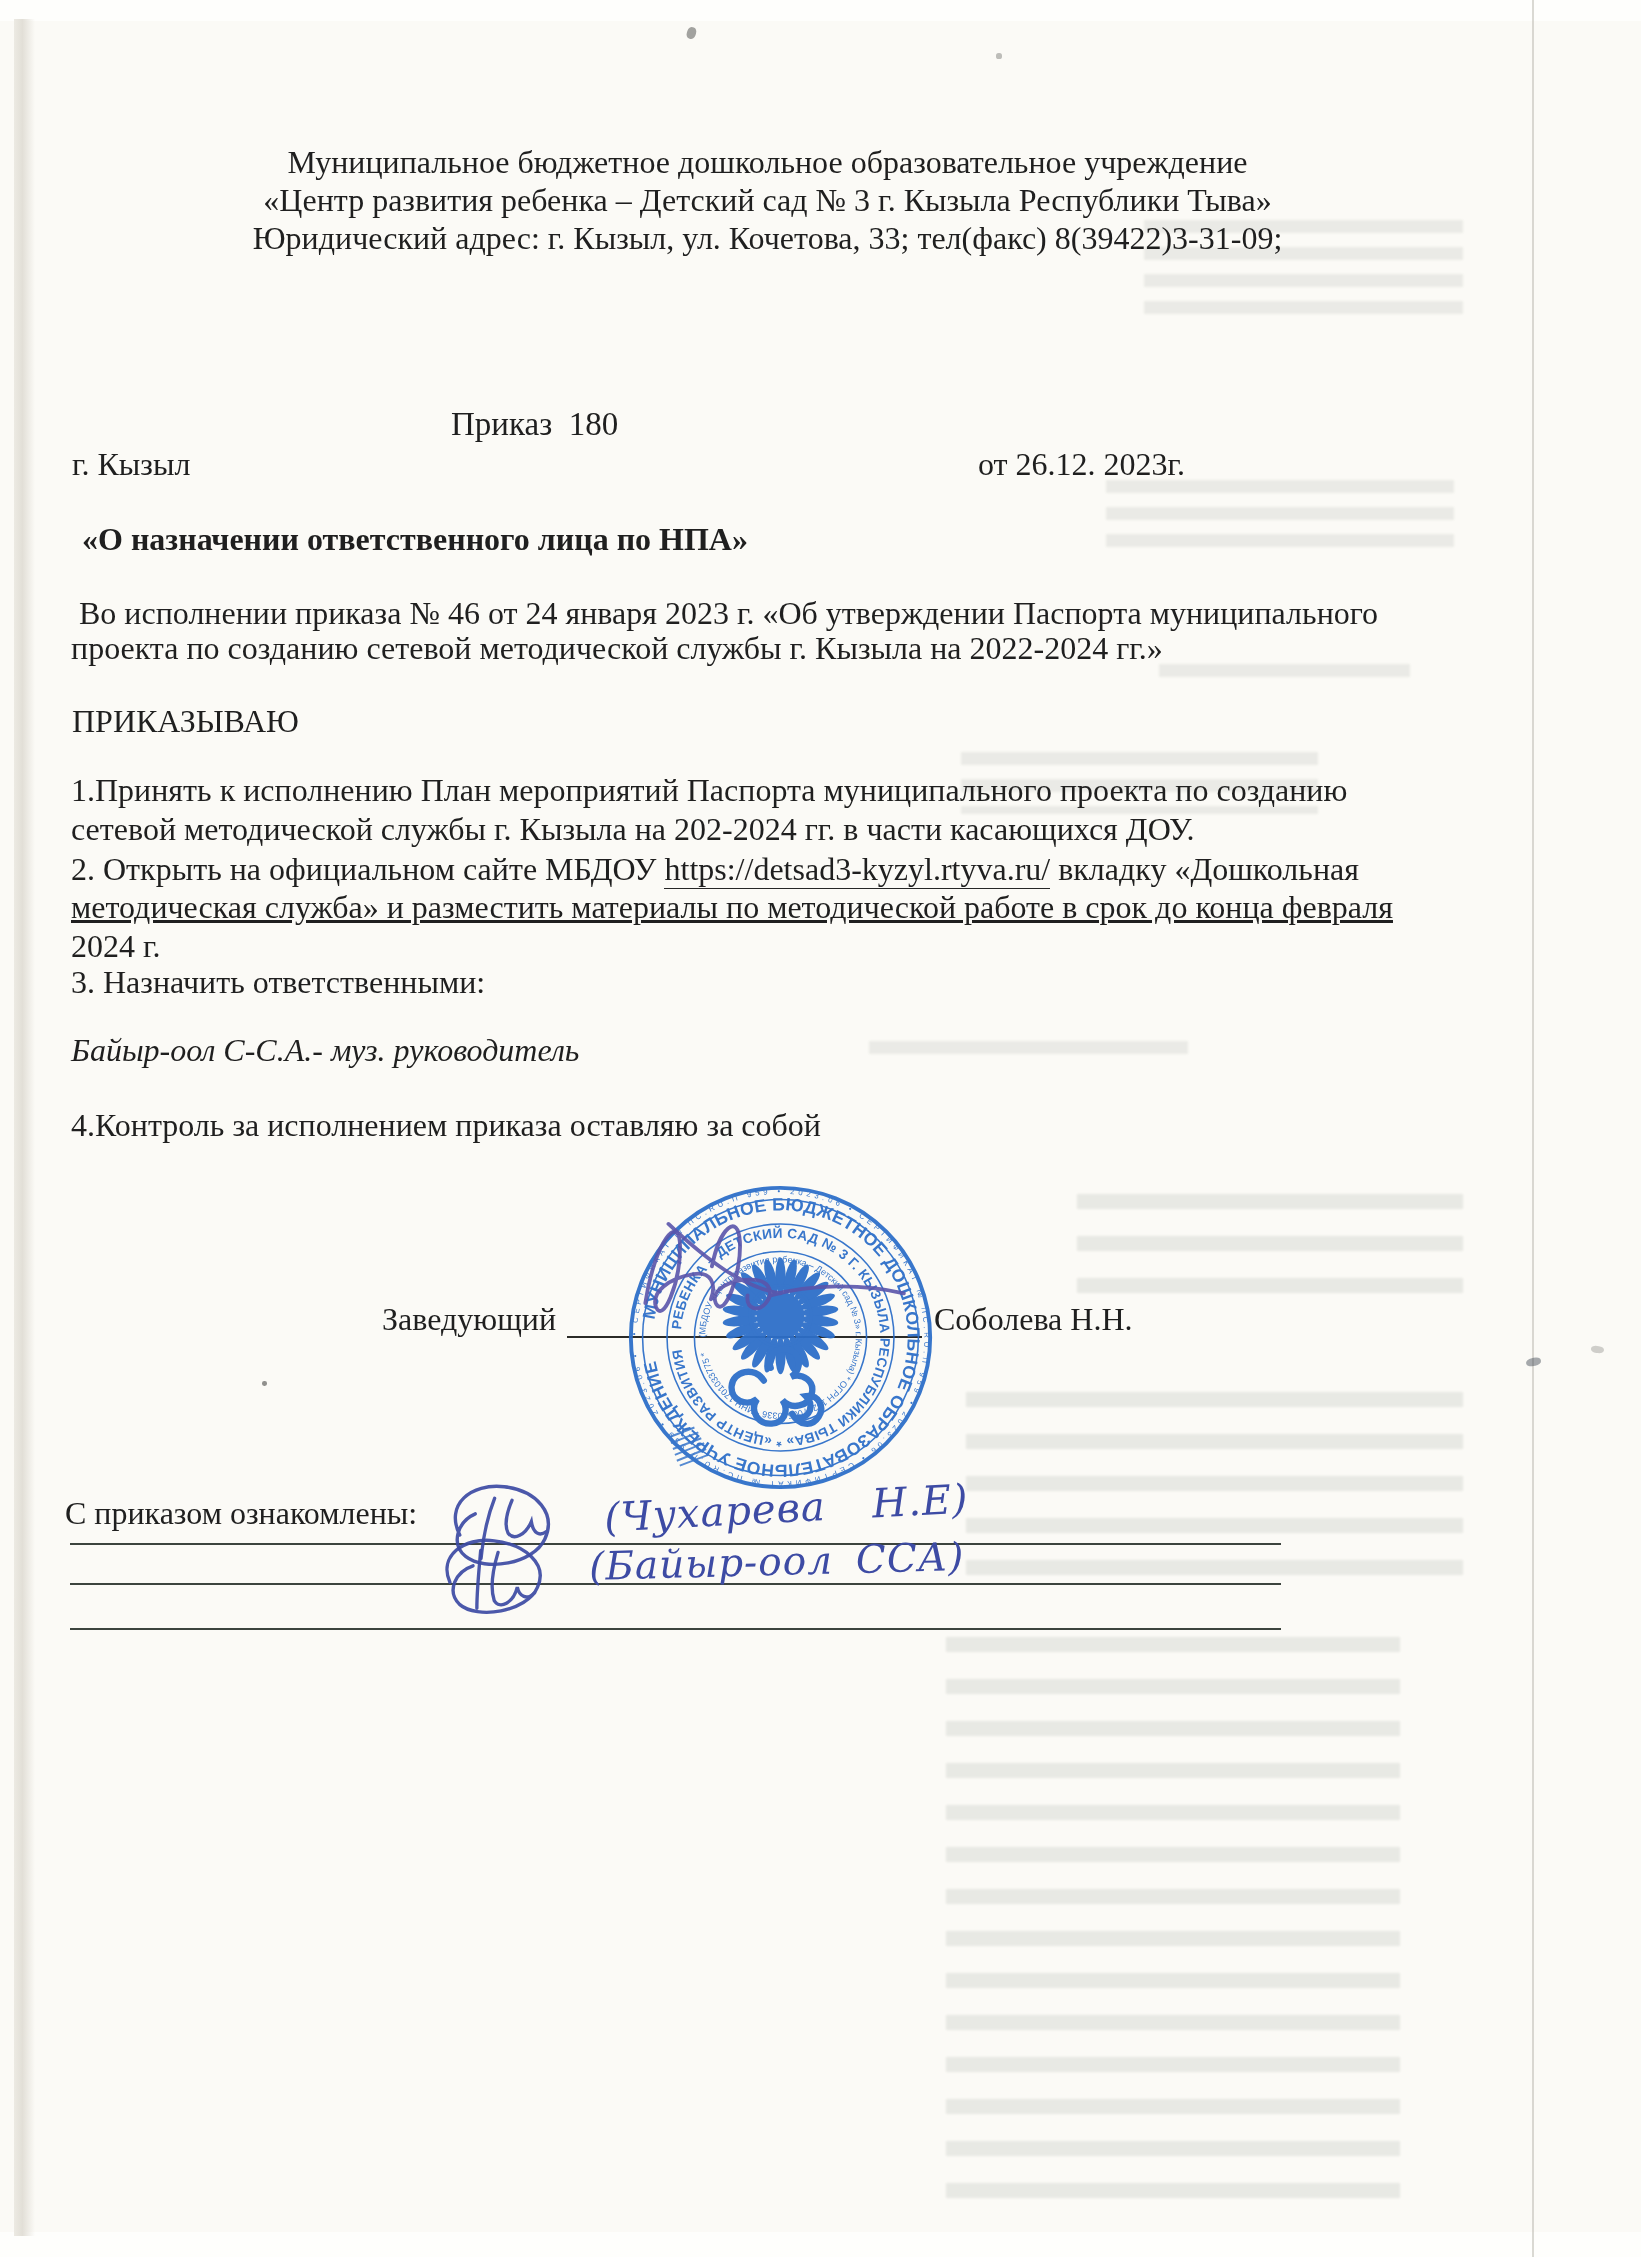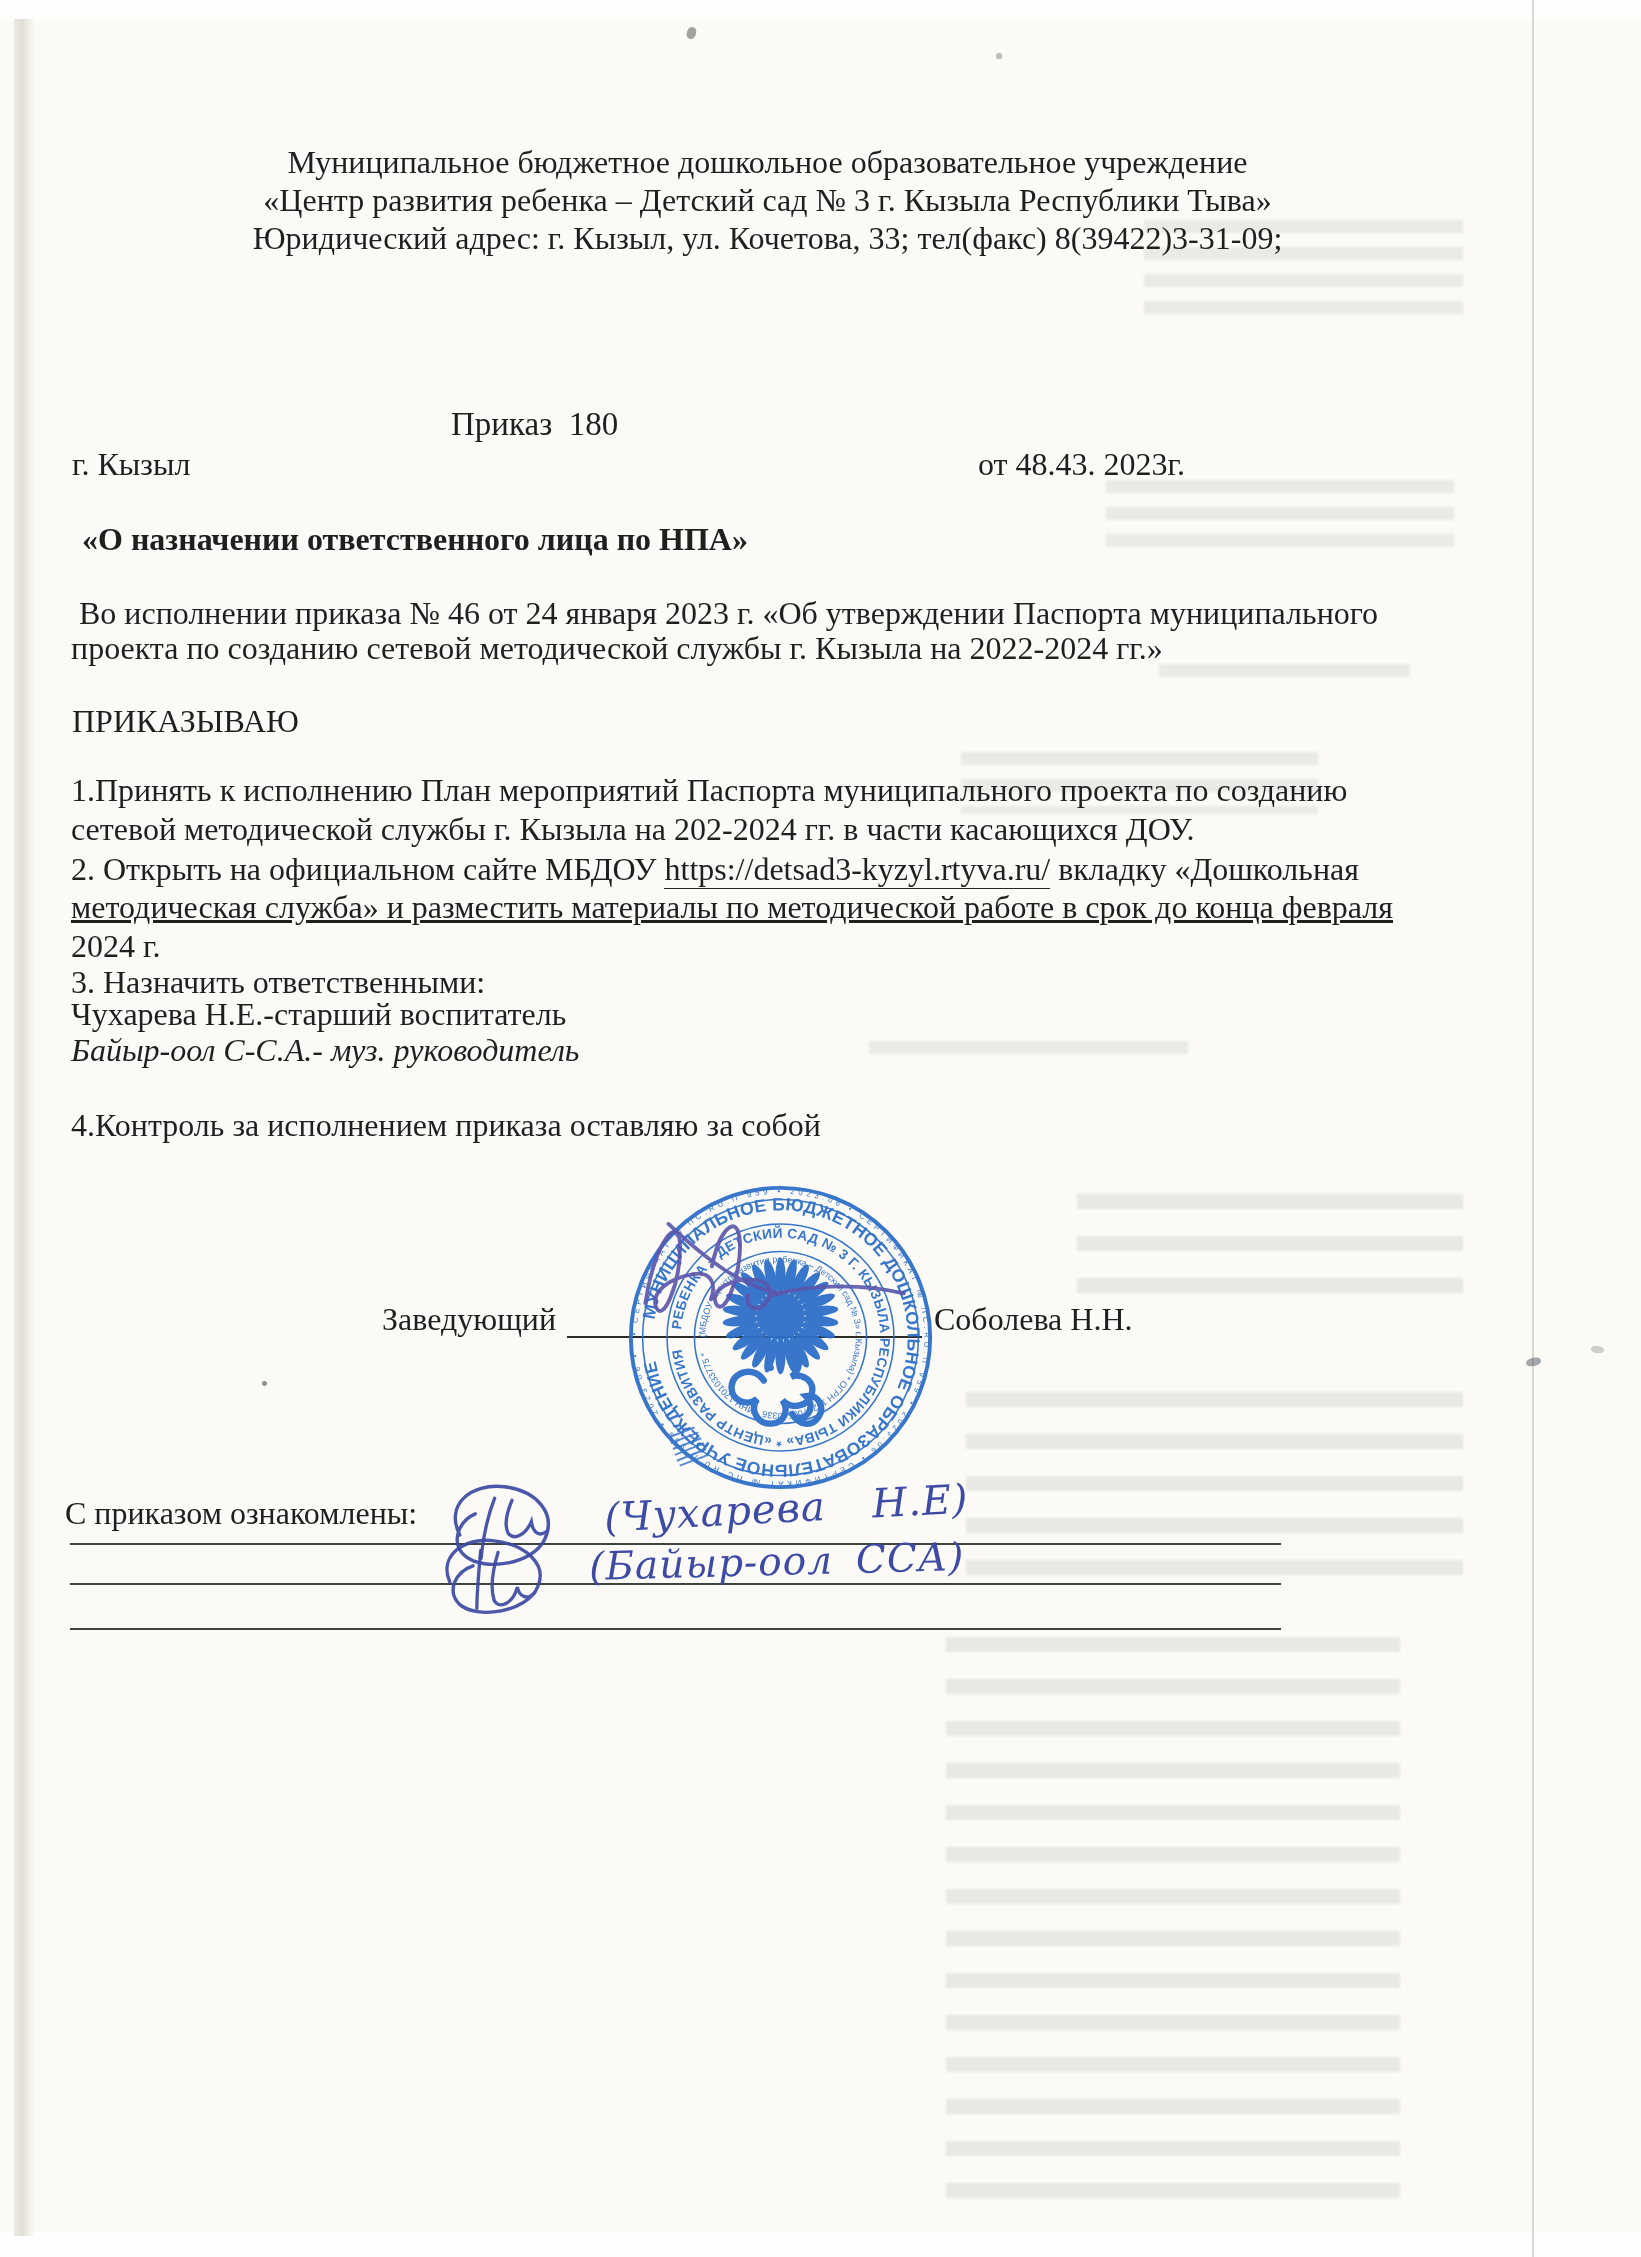--- a/index.html
+++ b/index.html
@@ -94,34 +94,33 @@
   <div class="abs ghost ghost-lines-lg g8"></div>
 
   <div class="abs header-block">
     <div>Муниципальное бюджетное дошкольное образовательное учреждение</div>
     <div>«Центр развития ребенка – Детский сад № 3 г. Кызыла Республики Тыва»</div>
     <div>Юридический адрес: г. Кызыл, ул. Кочетова, 33; тел(факс) 8(39422)3-31-09;</div>
   </div>
 
   <div class="abs t order-title">Приказ  180</div>
   <div class="abs t city">г. Кызыл</div>
-  <div class="abs t date">от 48.43. 2023г.</div>
+  <div class="abs t date">от 26.12. 2023г.</div>
   <div class="abs t subject">«О назначении ответственного лица по НПА»</div>
 
   <div class="abs t pre1">Во исполнении приказа № 46 от 24 января 2023 г. «Об утверждении Паспорта муниципального</div>
   <div class="abs t pre2">проекта по созданию сетевой методической службы г. Кызыла на 2022-2024 гг.»</div>
   <div class="abs t resolution">ПРИКАЗЫВАЮ</div>
 
   <div class="abs t i1a">1.Принять к исполнению План мероприятий Паспорта муниципального проекта по созданию</div>
   <div class="abs t i1b">сетевой методической службы г. Кызыла на 202-2024 гг. в части касающихся ДОУ.</div>
   <div class="abs t i2a"><span>2. Открыть на официальном сайте МБДОУ </span><span class="u">https://detsad3-kyzyl.rtyva.ru/</span><span> вкладку «Дошкольная</span></div>
   <div class="abs t i2b">методическая служба» и разместить материалы по методической работе в срок до конца февраля</div>
   <div class="abs t i2c">2024 г.</div>
   <div class="abs t i3">3. Назначить ответственными:</div>
-  <div class="abs t p1">Чухарева Н.Е.-старший воспитатель</div>
   <div class="abs t p2">Байыр-оол С-С.А.- муз. руководитель</div>
   <div class="abs t i4">4.Контроль за исполнением приказа оставляю за собой</div>
 
   <div class="abs t pos-title">Заведующий</div>
   <div class="abs sig-underline"></div>
   <div class="abs t head-name">Соболева Н.Н.</div>
 
   <div class="abs stamp-wrap">
     <svg width="313" height="313" viewBox="0 0 320 320" xmlns="http://www.w3.org/2000/svg" xmlns:xlink="http://www.w3.org/1999/xlink">
       <defs>

